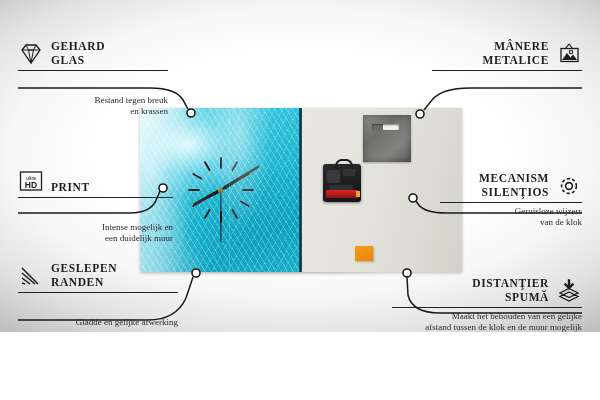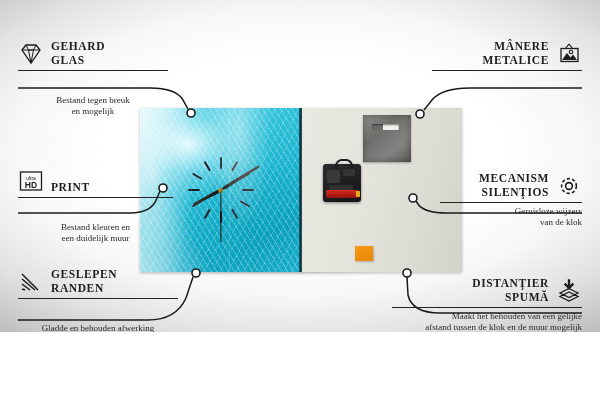--- a/index.html
+++ b/index.html
@@ -99,21 +99,21 @@
 
   
   .callout{position:absolute;}
   .ttl{font-weight:bold;letter-spacing:.6px;color:#1d1d1d;font-size:11.5px;line-height:13.5px;text-transform:uppercase;}
   .rule{height:1px;background:#222;margin:3px 0 3px;}
   .desc{font-size:9px;line-height:11px;color:#2a2a2a;}
   .hd{display:flex;align-items:center;gap:7px;}
   .hd.r{justify-content:flex-end;}
   .ico{flex:0 0 auto;width:26px;height:24px;color:#1d1d1d;}
   .ico svg{display:block;width:26px;height:24px;}
-  .left .desc{text-align:center;margin-top:24px;}
+  .left .desc{text-align:right;margin-top:24px;}
   .right .ttl,.right .desc{text-align:right;}
 
   
   #wires{position:absolute;inset:0;width:600px;height:400px;pointer-events:none;}
 </style>
 </head>
 <body>
 
 <div id="stage">
 
@@ -209,60 +209,60 @@
           </svg>
       </span>
       <span class="ttl">
         <span>GEHARD</span><br>
         <span>GLAS</span>
       </span>
     </div>
     <div class="rule"></div>
     <div class="desc">
       <span>Bestand tegen breuk</span><br>
-      <span>en mogelijk</span>
+      <span>en krassen</span>
     </div>
   </div>
 
   <div class="callout left" style="left:18px;top:167px;width:155px;">
     <div class="hd">
       <span class="ico">
         <svg viewBox="0 0 26 24">
             <rect x="2.5" y="3" width="21" height="18" fill="none" stroke="currentColor" stroke-width="1.3"></rect>
             <text x="13" y="11" font-size="5" text-anchor="middle" fill="currentColor" font-family="Liberation Sans, sans-serif">ultra</text>
             <text x="13" y="19" font-size="8.5" text-anchor="middle" fill="currentColor" font-weight="bold" font-family="Liberation Sans, sans-serif">HD</text>
           </svg>
       </span>
       <span class="ttl">
         <br>
         <span>PRINT</span>
       </span>
     </div>
     <div class="rule"></div>
     <div class="desc">
-      <span>Bestand kleuren en</span><br>
+      <span>Intense mogelijk en</span><br>
       <span>een duidelijk muur</span>
     </div>
   </div>
 
-  <div class="callout left" style="left:18px;top:268px;width:160px;">
+  <div class="callout left" style="left:18px;top:262px;width:160px;">
     <div class="hd">
       <span class="ico">
         <svg viewBox="0 0 26 24">
             <path d="M4 4 L20 20 M4 9 L17 20 M4 14 L12 20 M4 19 L7 20" stroke="currentColor" stroke-width="1.5" fill="none"></path>
           </svg>
       </span>
       <span class="ttl">
         <span>GESLEPEN</span><br>
         <span>RANDEN</span>
       </span>
     </div>
     <div class="rule"></div>
     <div class="desc">
-      <span>Gladde en behouden afwerking</span>
+      <span>Gladde en gelijke afwerking</span>
       <span></span>
     </div>
   </div>
 
   <div class="callout right" style="left:432px;top:40px;width:150px;">
     <div class="hd r">
       <span class="ttl">
         <span>MÂNERE</span><br>
         <span>METALICE</span>
       </span>

